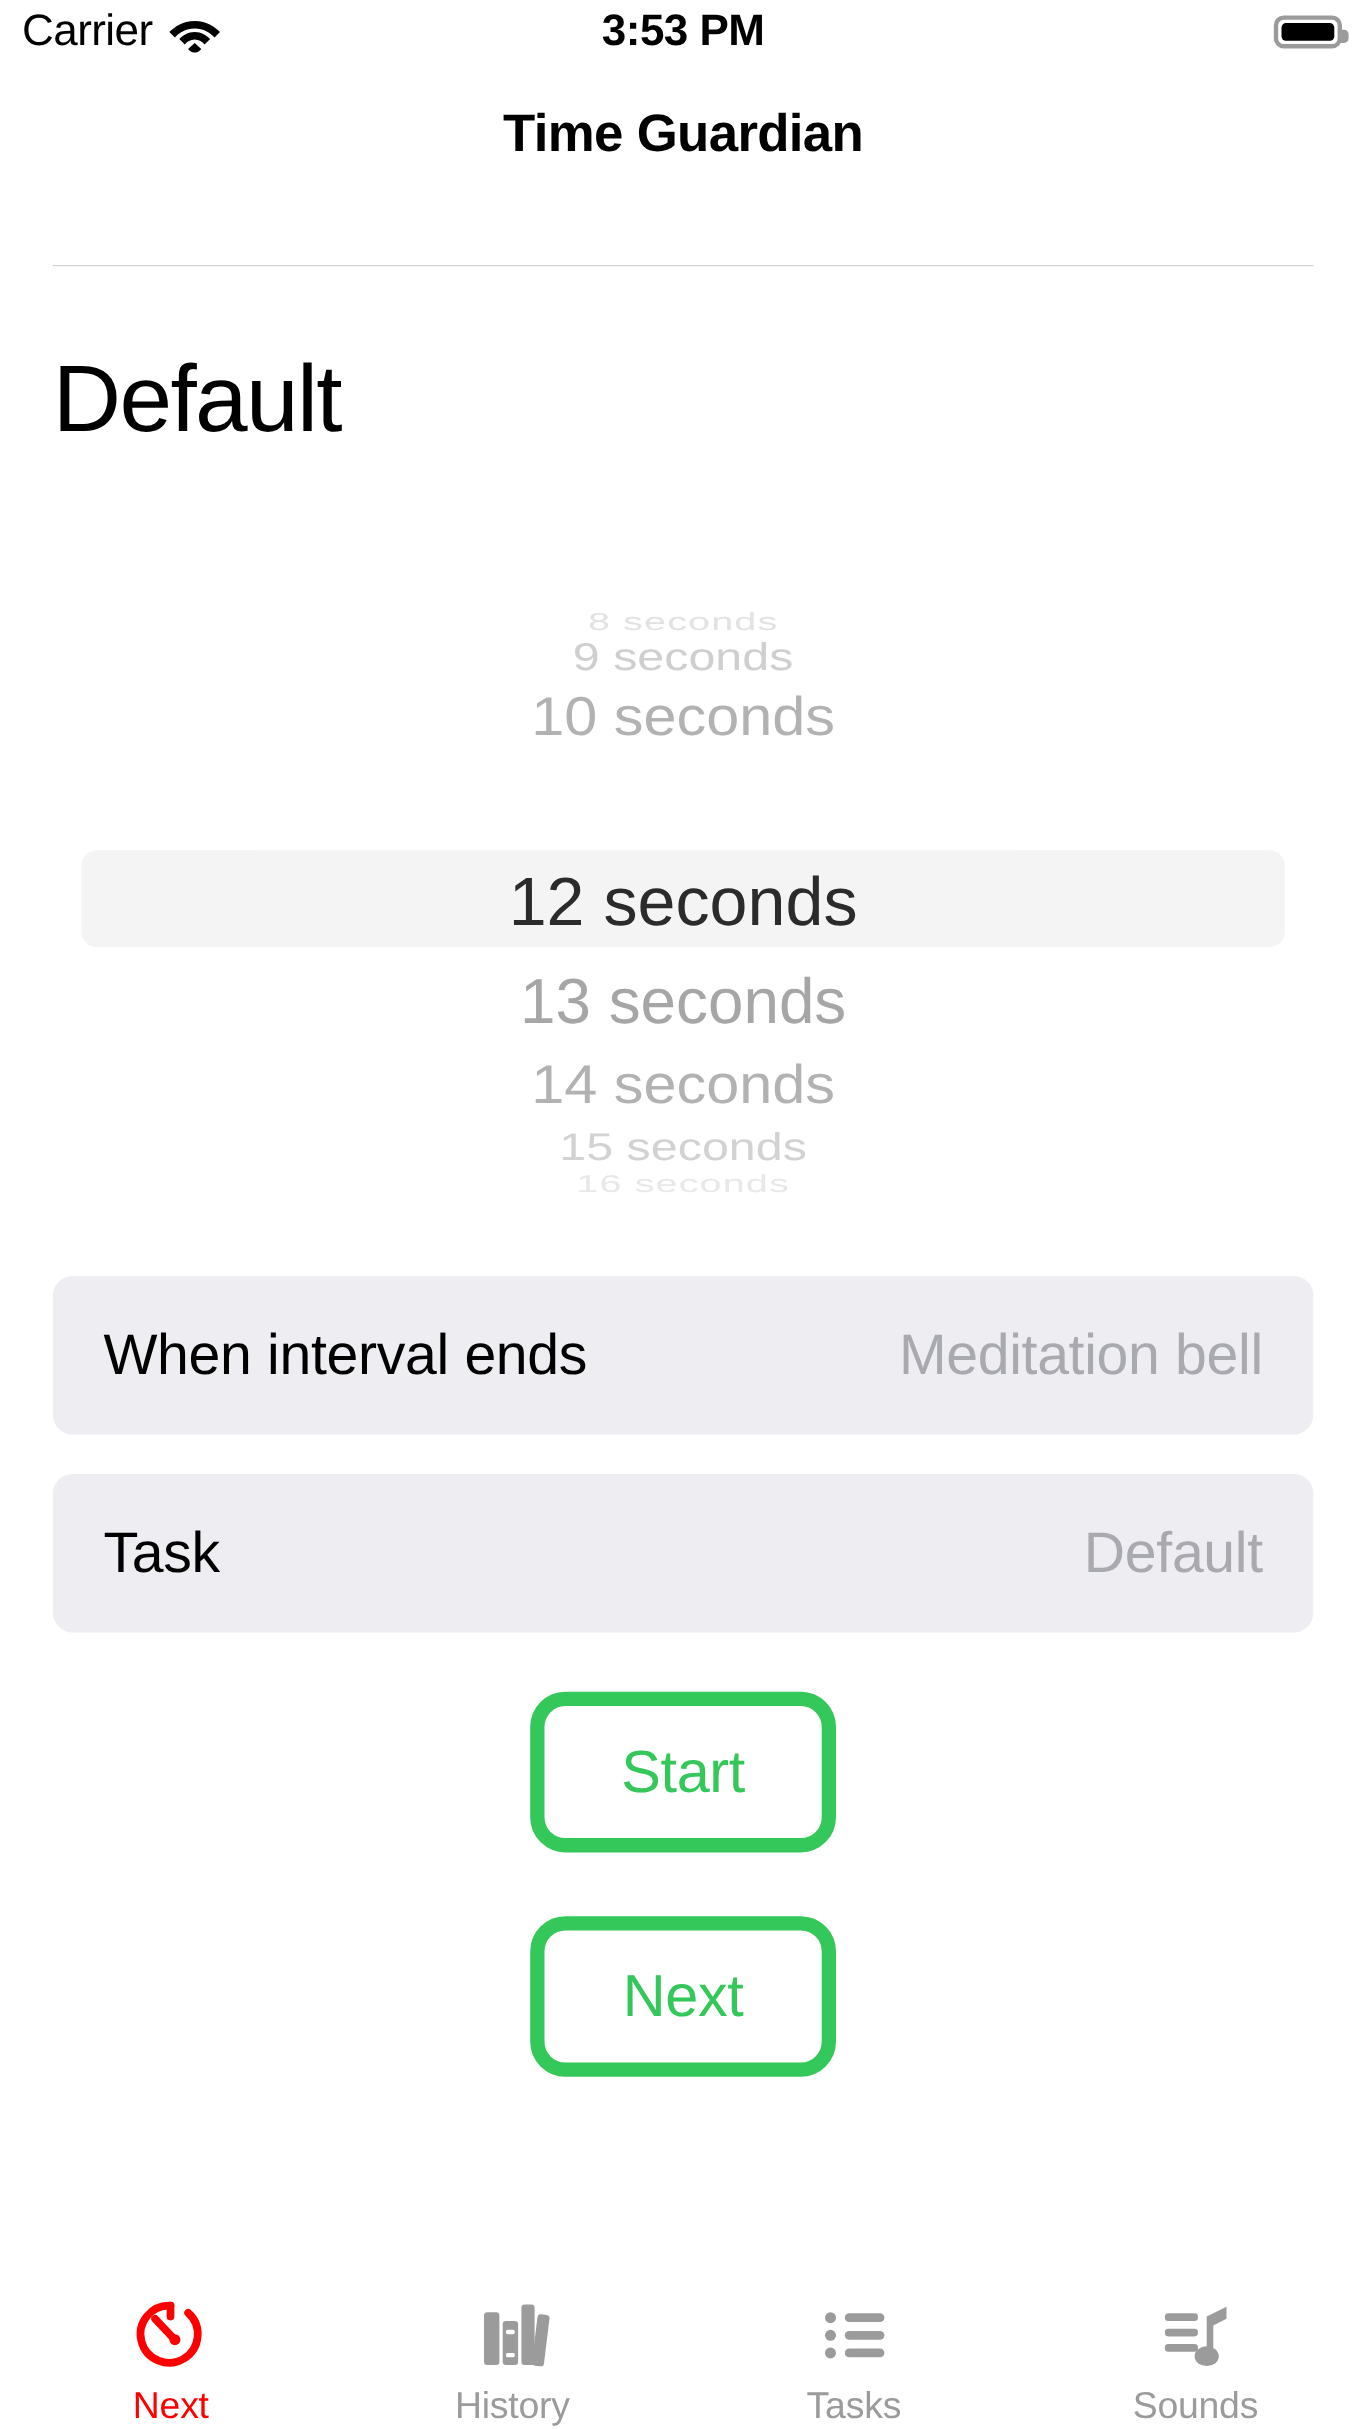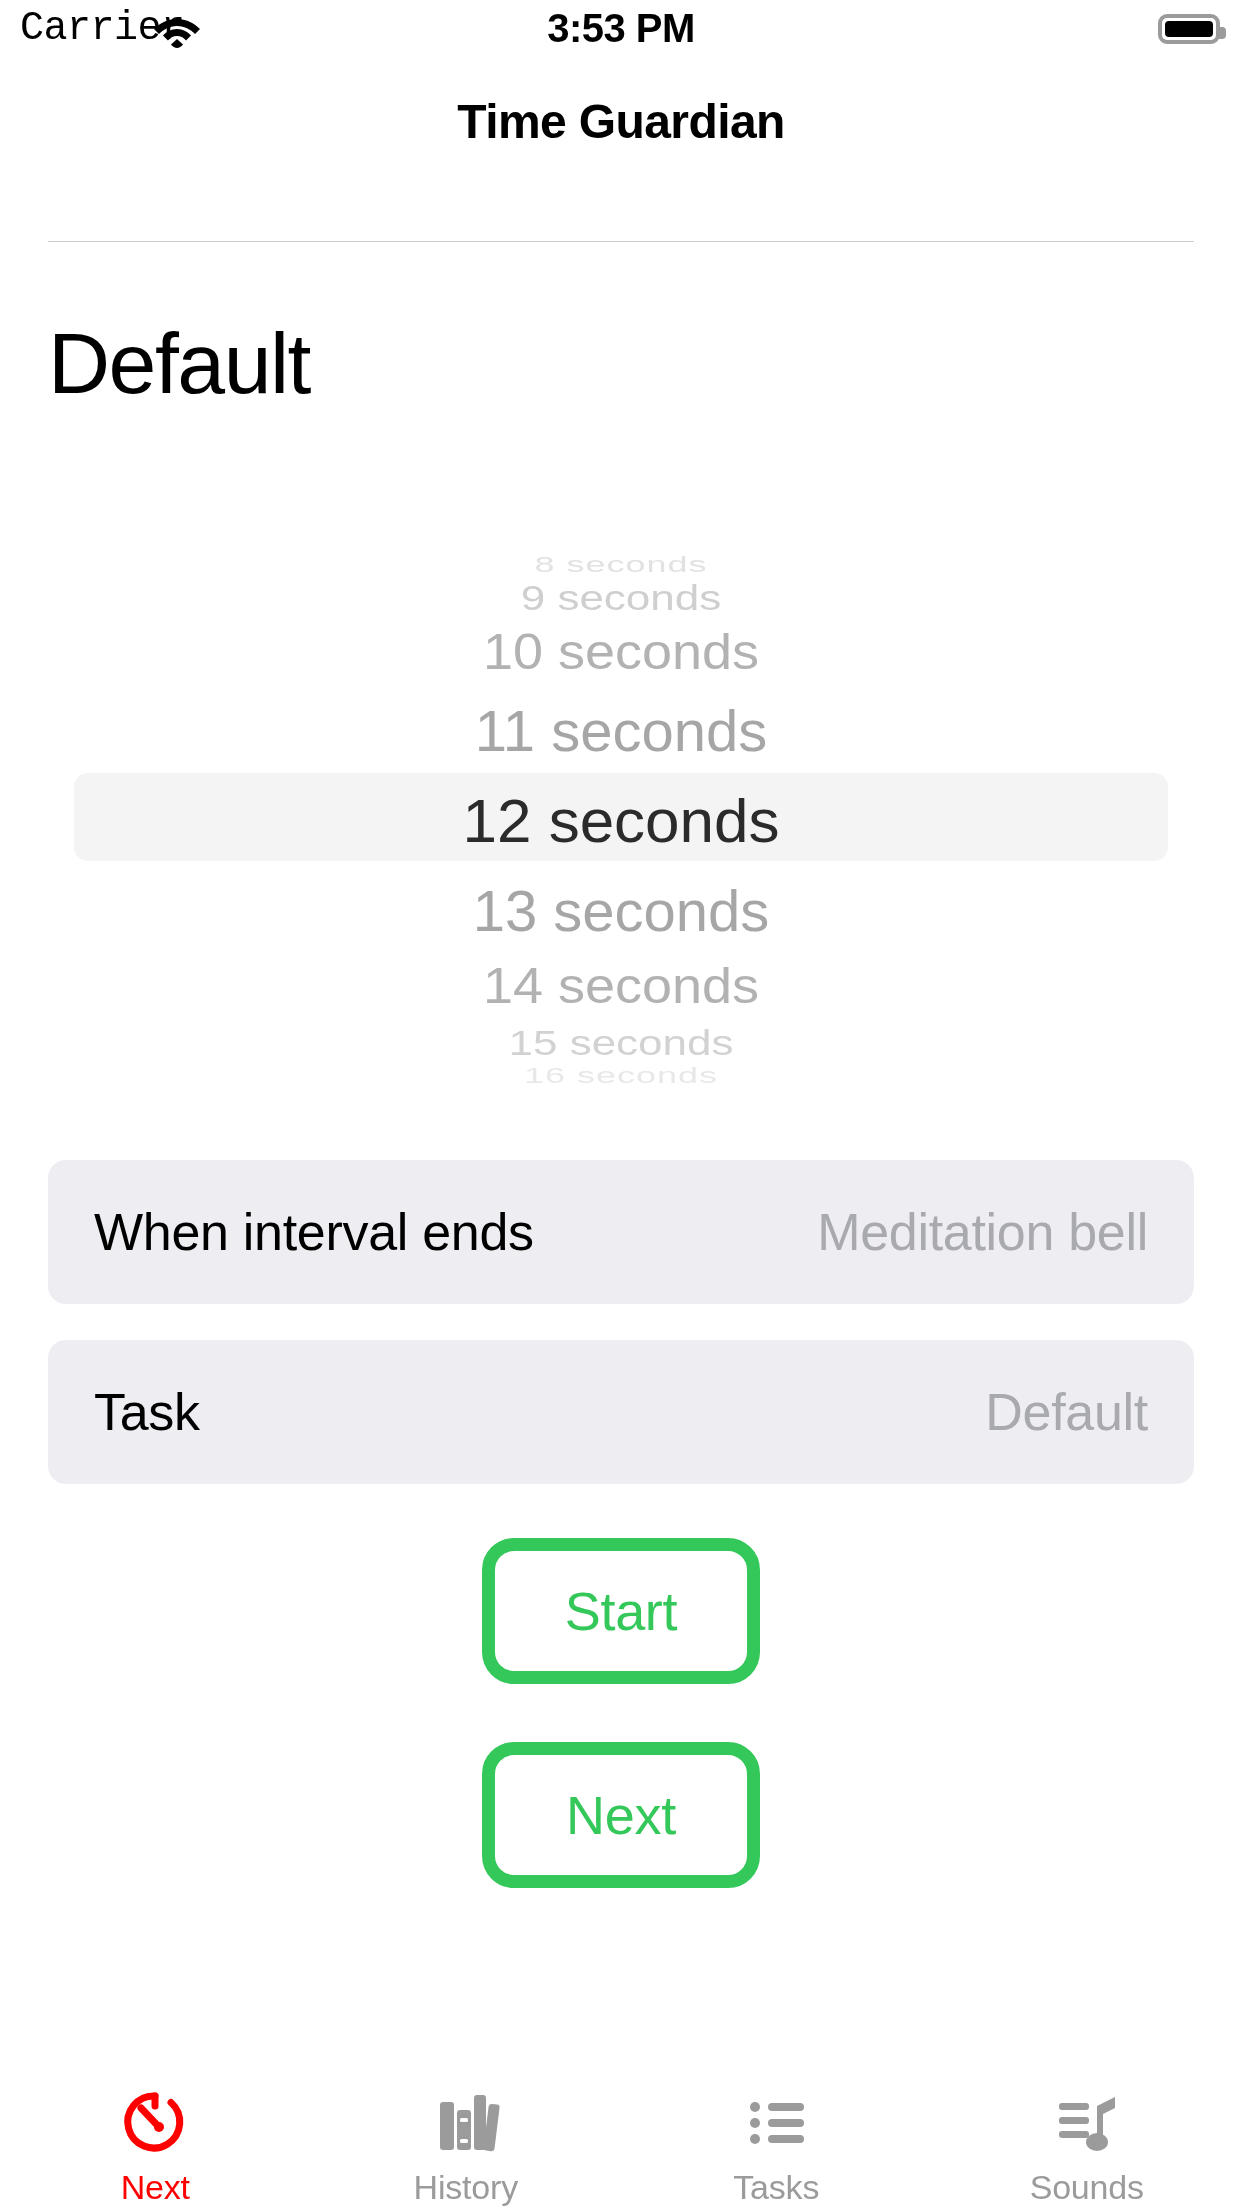--- a/index.html
+++ b/index.html
@@ -9,21 +9,21 @@
     font-family:"Liberation Sans", sans-serif;
     -webkit-font-smoothing:antialiased;
     overflow:hidden;
   }
   #phone { position:relative; width:1242px; height:2208px; background:#fff; }
 
   
   .statusbar { position:absolute; top:0; left:0; width:1242px; height:60px; }
   .sb-carrier {
     position:absolute; left:20px; top:6px;
-    font-size:40px; color:#000; letter-spacing:-0.5px;font-family:Liberation Mono, monospace;
+    font-size:40px; color:#000; letter-spacing:-0.5px;
   }
   .sb-wifi { position:absolute; left:152px; top:12px; width:50px; height:36px; }
   .sb-time {
     position:absolute; left:0; top:6px; width:1242px;
     text-align:center; font-size:40px; font-weight:bold; color:#000;
     letter-spacing:-0.5px;
   }
   .sb-battery {
     position:absolute; right:22px; top:14px;
     width:62px; height:30px;
@@ -150,21 +150,20 @@
     <div class="nav-divider"></div>
   </div>
 
   <div class="page-title">Default</div>
 
   <div class="picker">
     <div class="picker-highlight"></div>
     <div class="picker-row r0">8 seconds</div>
     <div class="picker-row r1">9 seconds</div>
     <div class="picker-row r2">10 seconds</div>
-    <div class="picker-row r3">11 seconds</div>
     <div class="picker-row r4">12 seconds</div>
     <div class="picker-row r5">13 seconds</div>
     <div class="picker-row r6">14 seconds</div>
     <div class="picker-row r7">15 seconds</div>
     <div class="picker-row r8">16 seconds</div>
   </div>
 
   <div class="settings">
     <div class="setting-row">
       <span class="setting-label">When interval ends</span>

